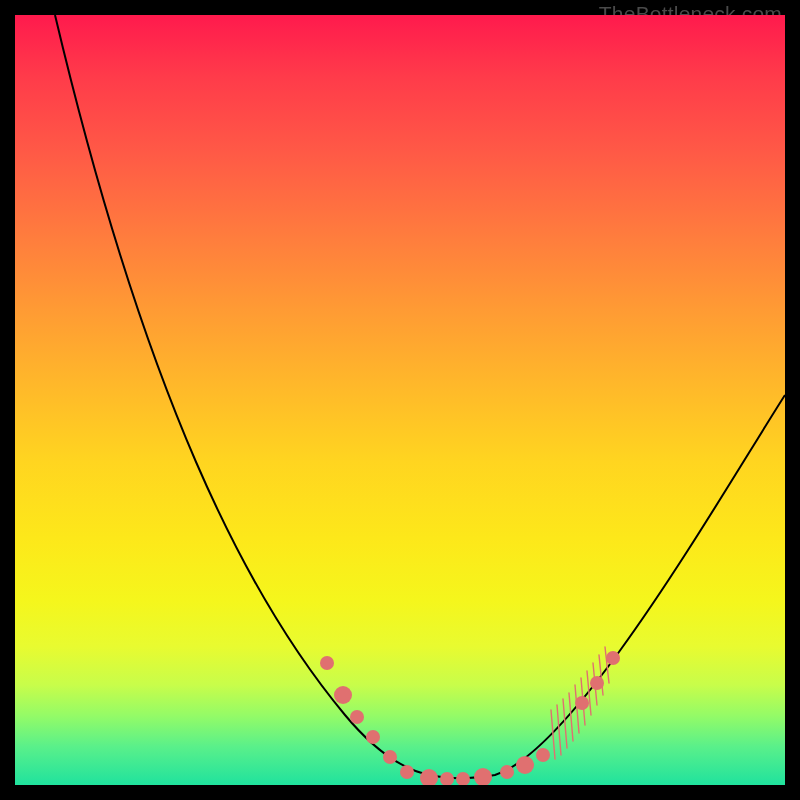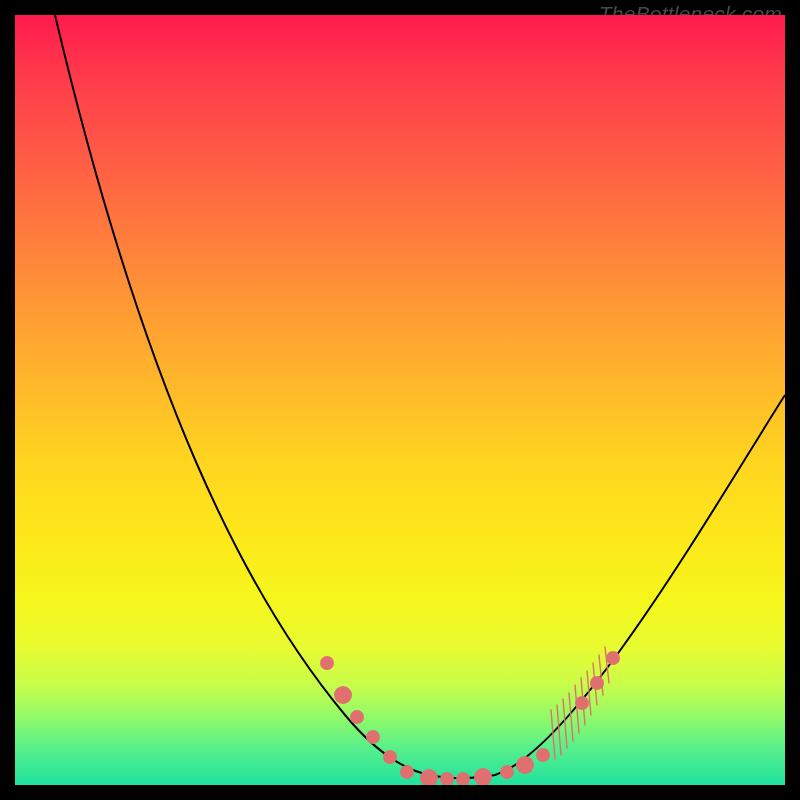--- a/index.html
+++ b/index.html
@@ -54,21 +54,20 @@
   }
   .attribution {
     position: absolute;
     top: 2px;
     right: 18px;
     color: #4a4a4a;
     font-size: 21px;
     font-weight: 400;
     letter-spacing: 0.2px;
     user-select: none;
-    font-style: italic;
   }
 </style>
 </head>
 <body>
 
 <div class="attribution">TheBottleneck.com</div>
 
 <div class="frame">
   <div class="plot-bg"></div>
 

